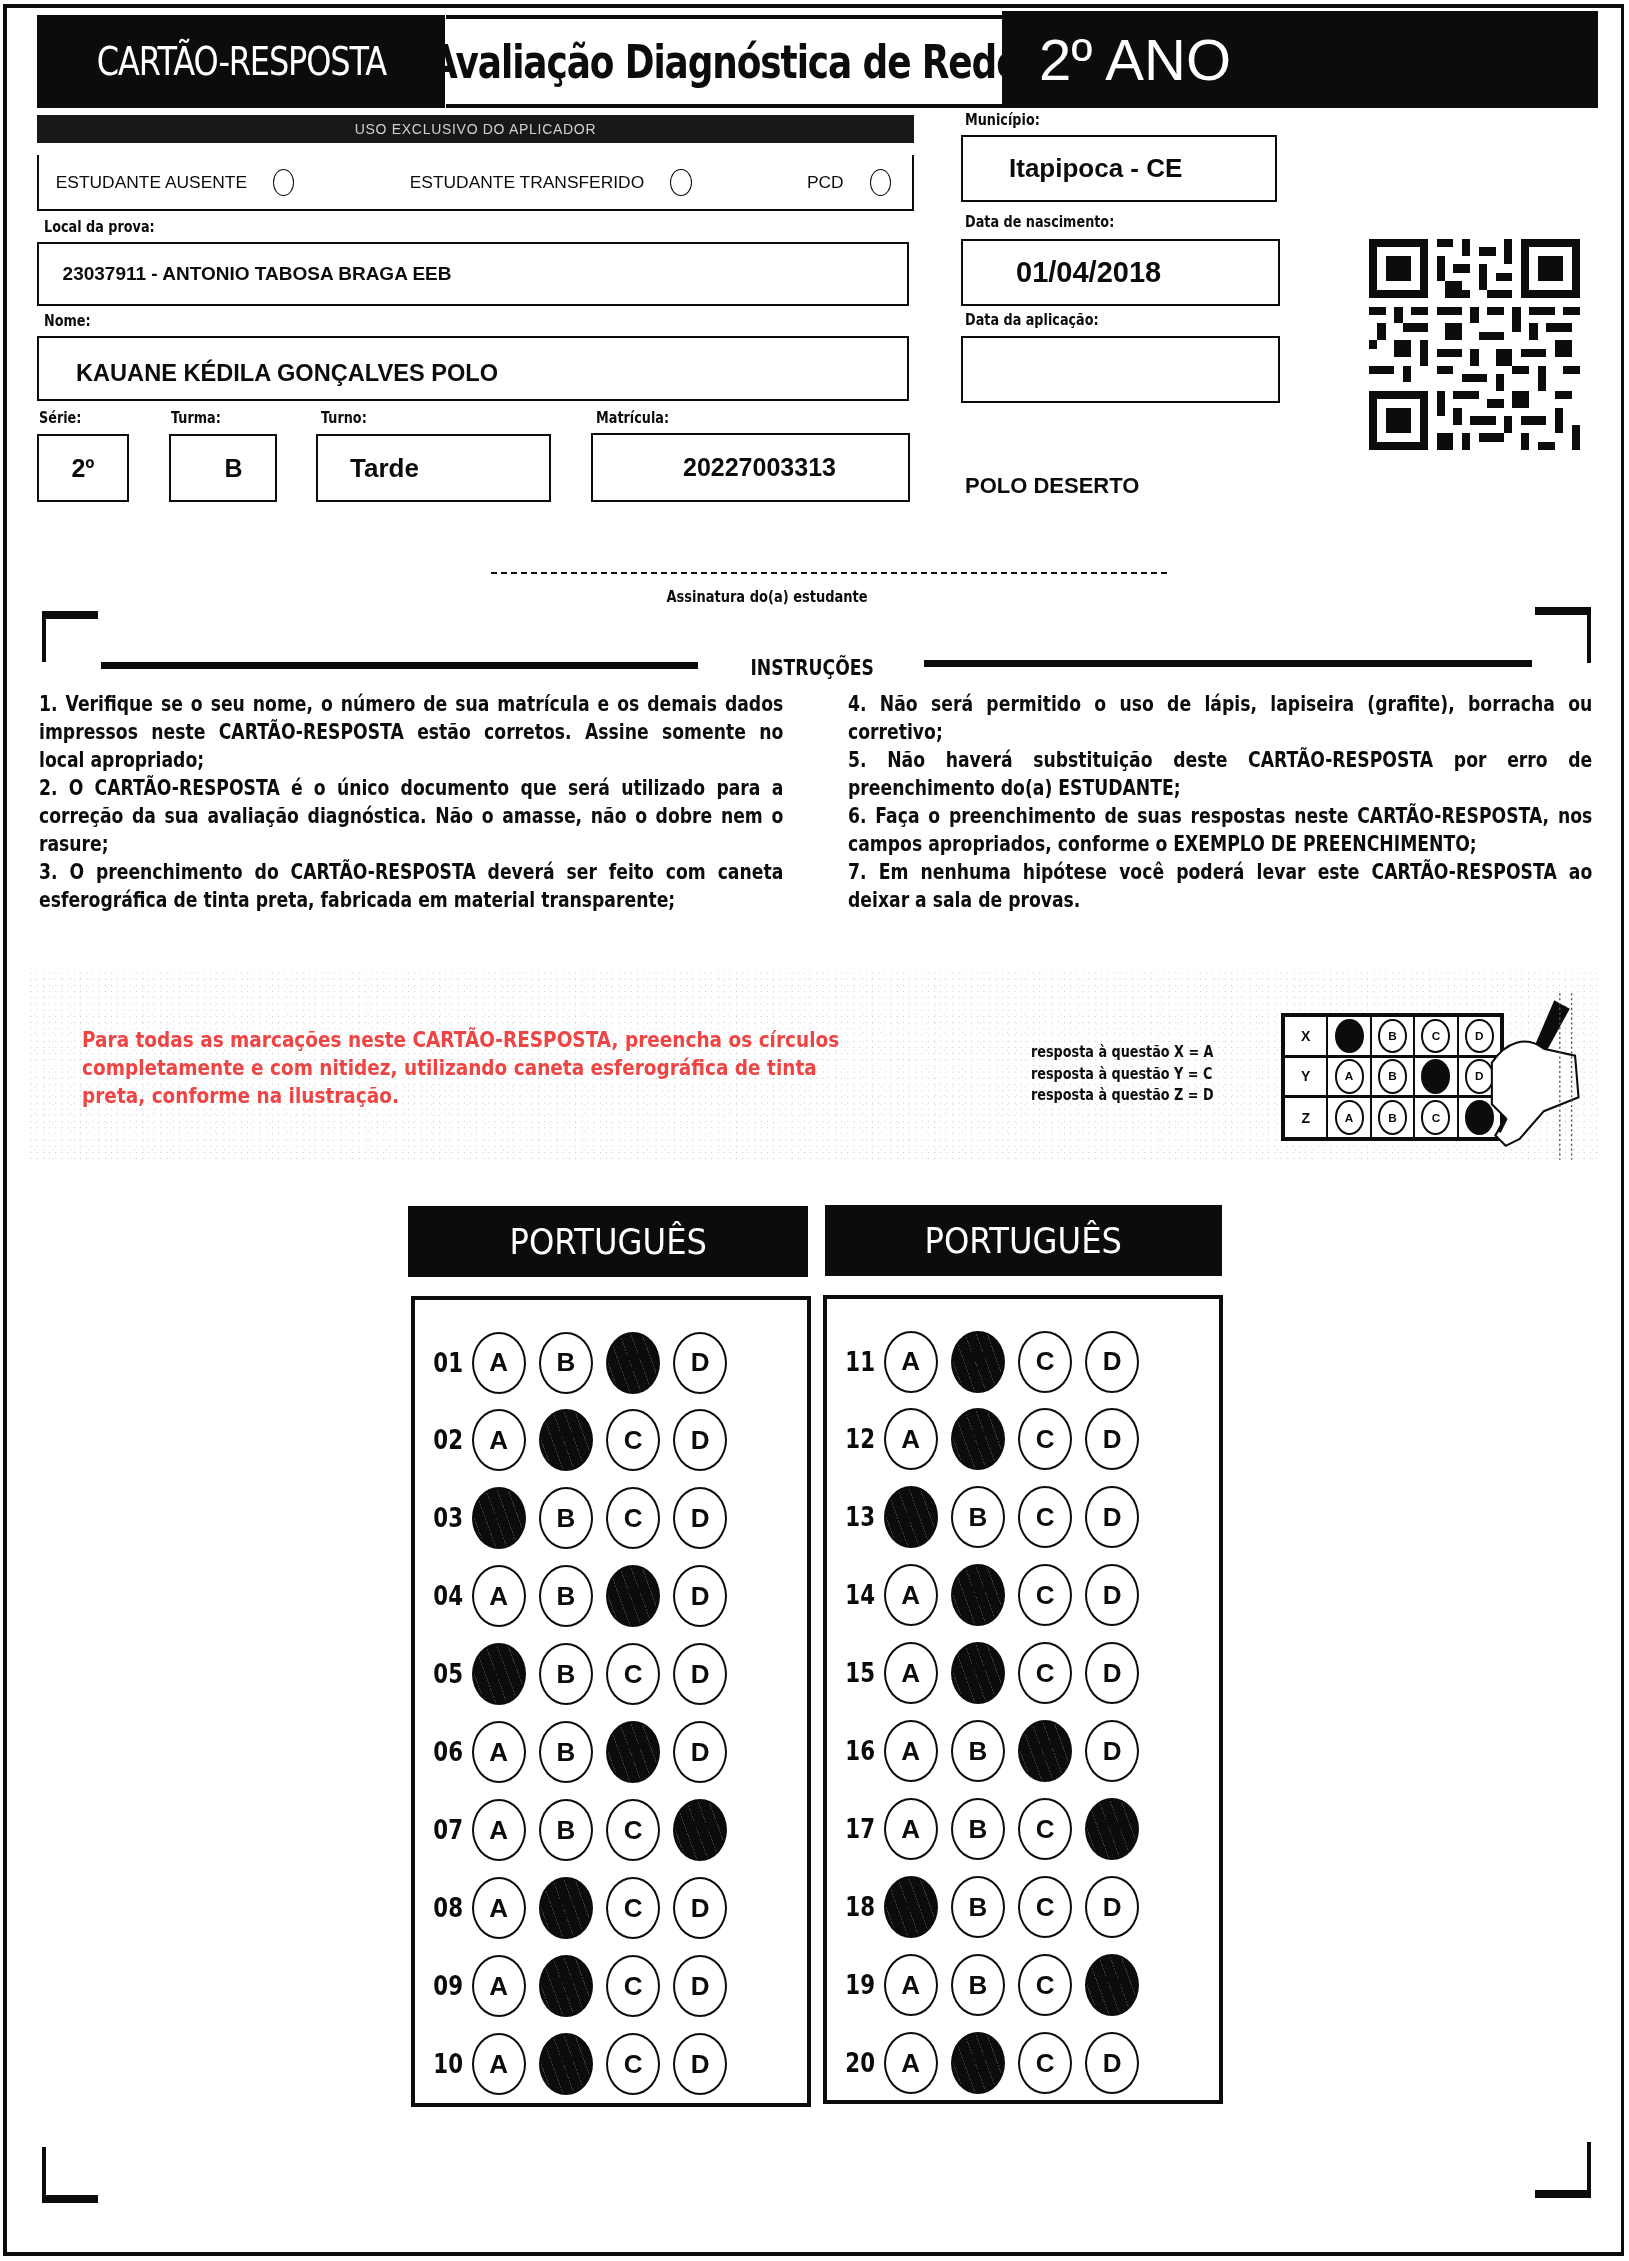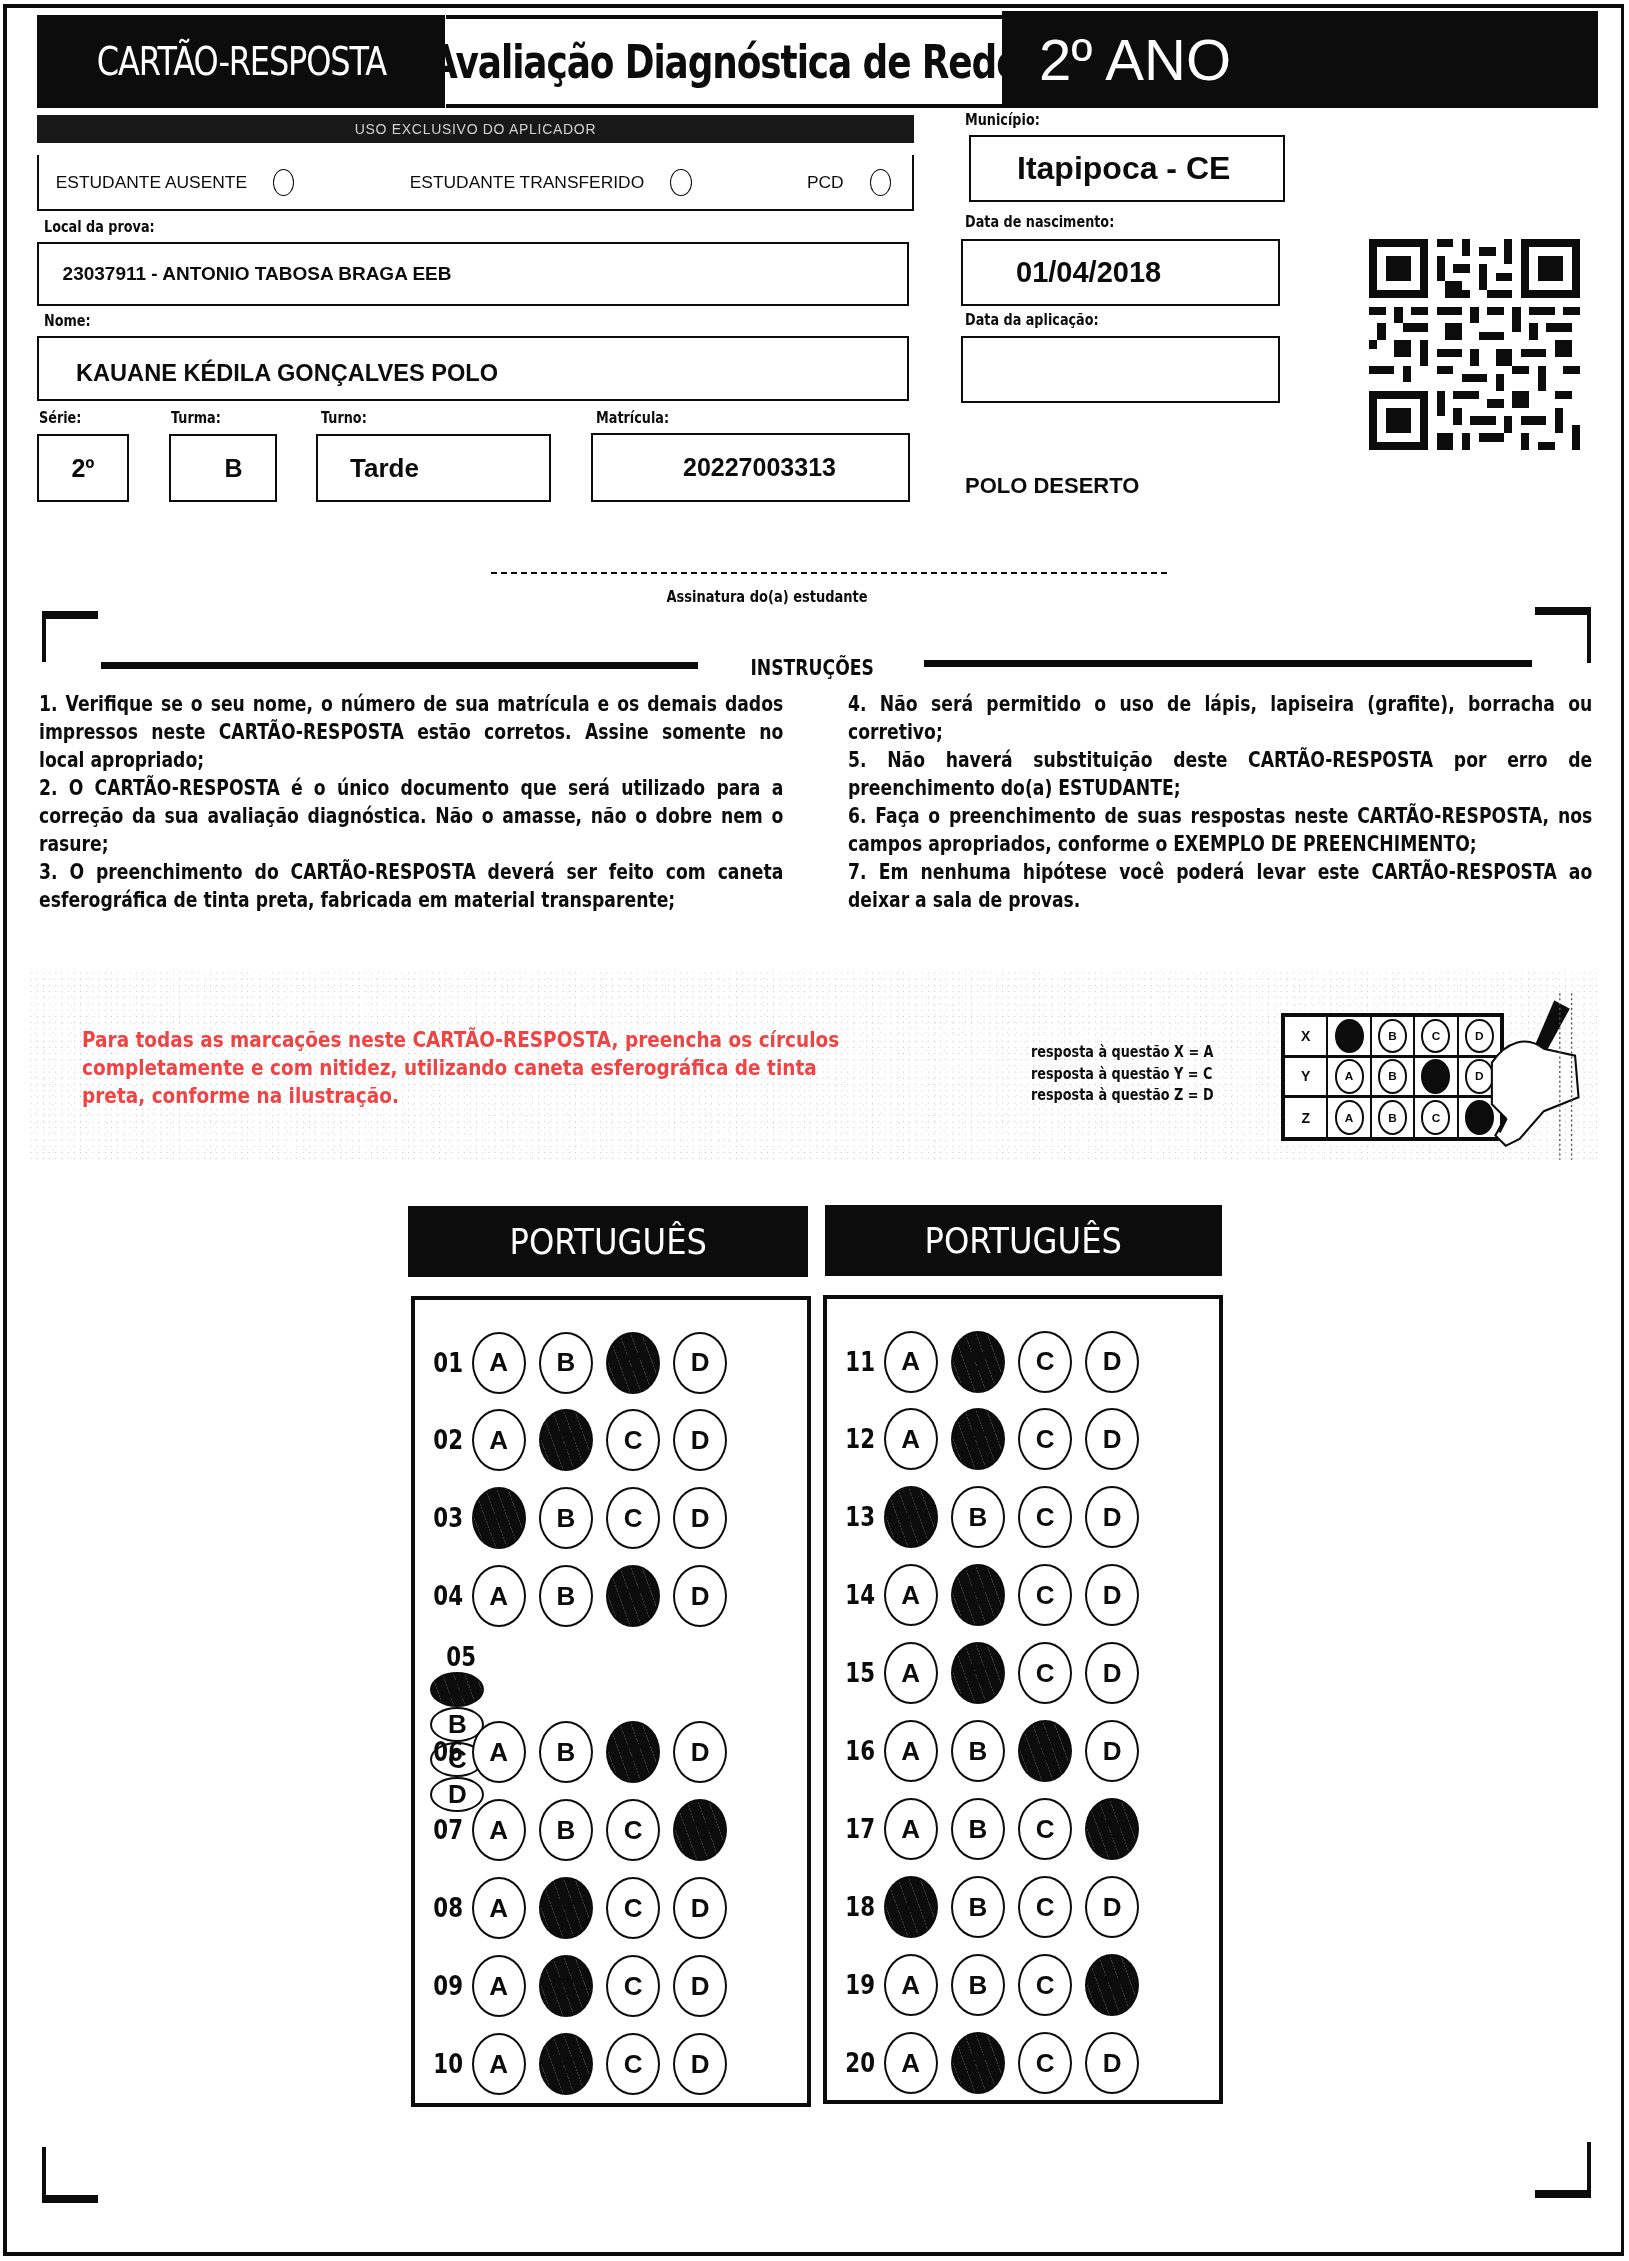--- a/index.html
+++ b/index.html
@@ -118,21 +118,21 @@
   <span>B</span>
 </div>
 <div class="abs field" style="left:316px; top:434px; width:235px; height:68px; padding-left:32px; font-size:26px; font-weight:bold;">
   <span>Tarde</span>
 </div>
 <div class="abs field" style="left:591px; top:433px; width:319px; height:69px; padding-left:90px; font-size:25px;">
   <span>20227003313</span>
 </div>
 
 <div class="abs lbl" style="left:965px; top:110px;">Município:</div>
-<div class="abs field" style="left:961px; top:135px; width:316px; height:67px; padding-left:46px; font-size:32px;margin-left:8px;">
+<div class="abs field" style="left:961px; top:135px; width:316px; height:67px; padding-left:46px; font-size:26px;">
   <span>Itapipoca - CE</span>
 </div>
 <div class="abs lbl" style="left:965px; top:212px;">Data de nascimento:</div>
 <div class="abs field" style="left:961px; top:239px; width:319px; height:67px; padding-left:53px; font-size:29px;">
   <span>01/04/2018</span>
 </div>
 <div class="abs lbl" style="left:965px; top:310px;">Data da aplicação:</div>
 <div class="abs field" style="left:961px; top:336px; width:319px; height:67px;">
   <span></span>
 </div>
@@ -321,21 +321,21 @@
       <span class="bubble">C</span>
       <span class="bubble">D</span>
     </div>
     <div class="q-row" style="top: 264px; left: 8.3px;">
       <span class="q-num">04</span>
       <span class="bubble">A</span>
       <span class="bubble">B</span>
       <span class="bubble filled">C</span>
       <span class="bubble">D</span>
     </div>
-    <div class="q-row" style="top: 342px; left: 8.3px; flex-direction: column;">
+    <div class="q-row" style="top: 342px; left: 8.3px;">
       <span class="q-num">05</span>
       <span class="bubble filled">A</span>
       <span class="bubble">B</span>
       <span class="bubble">C</span>
       <span class="bubble">D</span>
     </div>
     <div class="q-row" style="top: 420px; left: 8.3px;">
       <span class="q-num">06</span>
       <span class="bubble">A</span>
       <span class="bubble">B</span>

